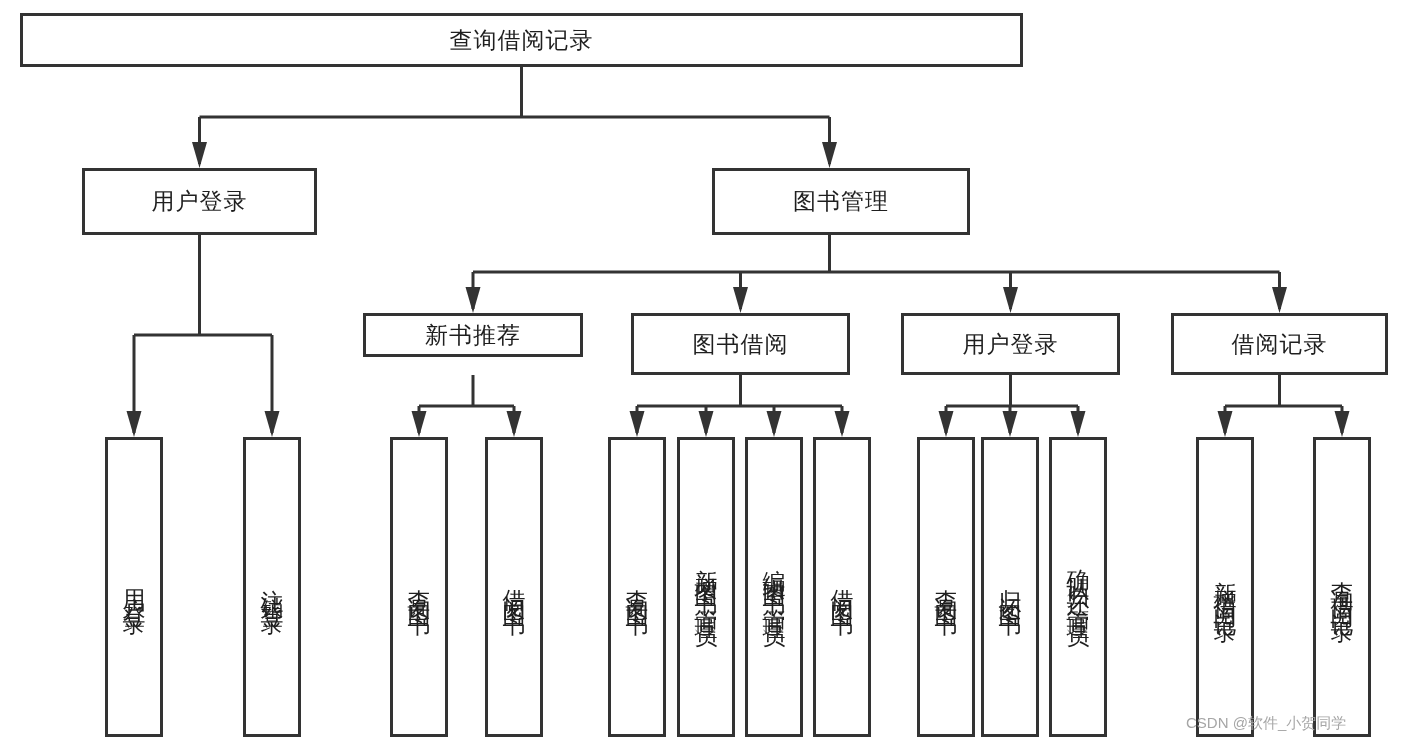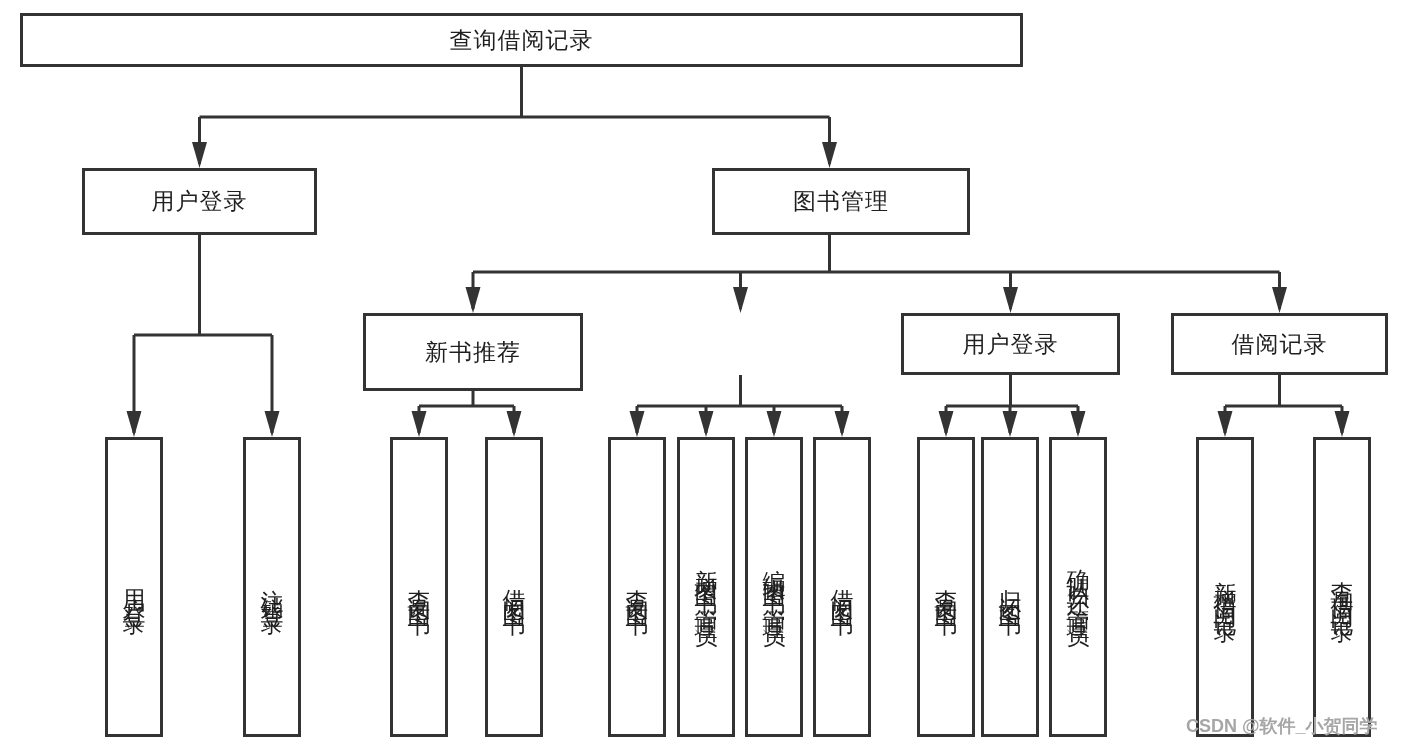--- a/index.html
+++ b/index.html
@@ -51,21 +51,21 @@
     letter-spacing: 8px;
     line-height: 1;
     color: #1f1f1f;
   }
   
   .n-root   { left: 20px;  top: 13px;  width: 1003px; height: 54px; }
   
   .n-login  { left: 82px;  top: 168px; width: 235px;  height: 67px; }
   .n-mgmt   { left: 712px; top: 168px; width: 258px;  height: 67px; }
   
-  .n-g0 { left: 363px;  top: 313px; width: 220px; height: 78px; }
+  .n-g0 { left: 363px;  top: 313px; width: 220px; height: 44px; }
   .n-g1 { left: 631px;  top: 313px; width: 219px; height: 62px; }
   .n-g2 { left: 901px;  top: 313px; width: 219px; height: 62px; }
   .n-g3 { left: 1171px; top: 313px; width: 217px; height: 62px; }
   
   .n-l0  { left: 105px;  }
   .n-l1  { left: 243px;  }
   .n-l2  { left: 390px;  }
   .n-l3  { left: 485px;  }
   .n-l4  { left: 608px;  }
   .n-l5  { left: 677px;  }
@@ -73,25 +73,24 @@
   .n-l7  { left: 813px;  }
   .n-l8  { left: 917px;  }
   .n-l9  { left: 981px;  }
   .n-l10 { left: 1049px; }
   .n-l11 { left: 1196px; }
   .n-l12 { left: 1313px; }
   #watermark {
     position: absolute;
     left: 1186px;
     top: 714px;
-    font-size: 18px;
+    font-size: 15px;
     color: #a6a6a6;
     white-space: nowrap;
     z-index: 3;
-    font-weight: bold;
   }
 </style>
 </head>
 <body>
 
 <div id="stage">
 
   <svg id="connectors" viewBox="0 0 1405 747" xmlns="http://www.w3.org/2000/svg">
       <line x1="521.5" y1="67" x2="521.5" y2="117" stroke="#333333" stroke-width="3"></line>
       <line x1="199.5" y1="117" x2="829.5" y2="117" stroke="#333333" stroke-width="3"></line>
@@ -154,20 +153,23 @@
   <div class="node h-label n-login">
     <span>用户登录</span>
   </div>
   <div class="node h-label n-mgmt">
     <span>图书管理</span>
   </div>
 
   <div class="node h-label n-g0">
     <span>新书推荐</span>
   </div>
+  <div class="node h-label n-g1">
+    <span>图书借阅</span>
+  </div>
   <div class="node h-label n-g2">
     <span>用户登录</span>
   </div>
   <div class="node h-label n-g3">
     <span>借阅记录</span>
   </div>
 
   <div class="node leaf n-l0">
     <span class="vtext">用户登录</span>
   </div>

